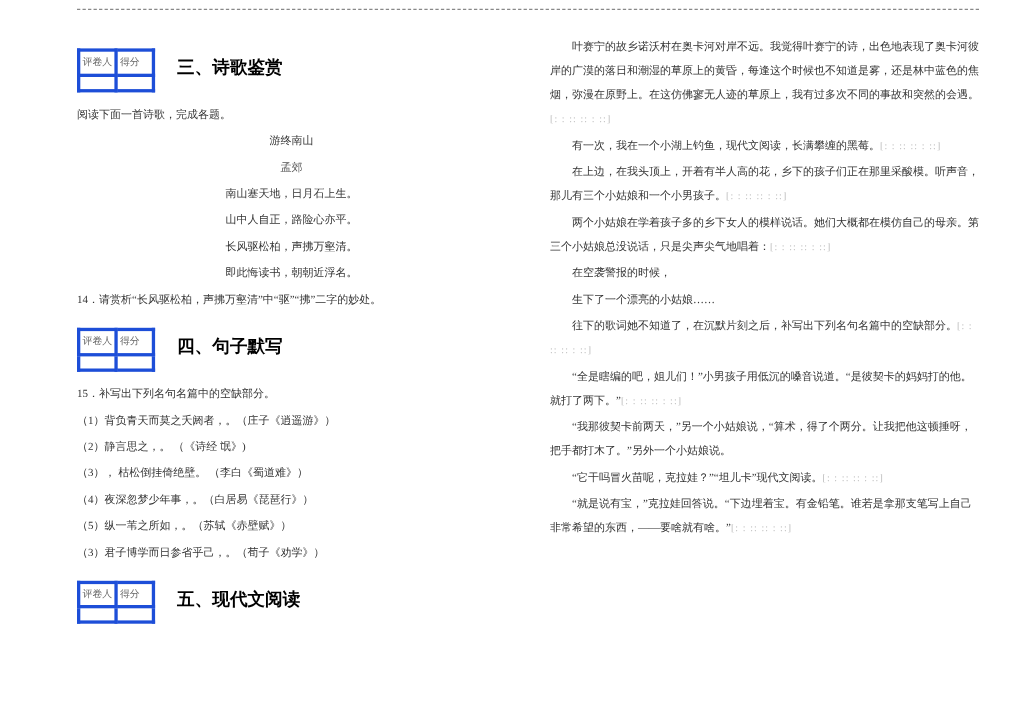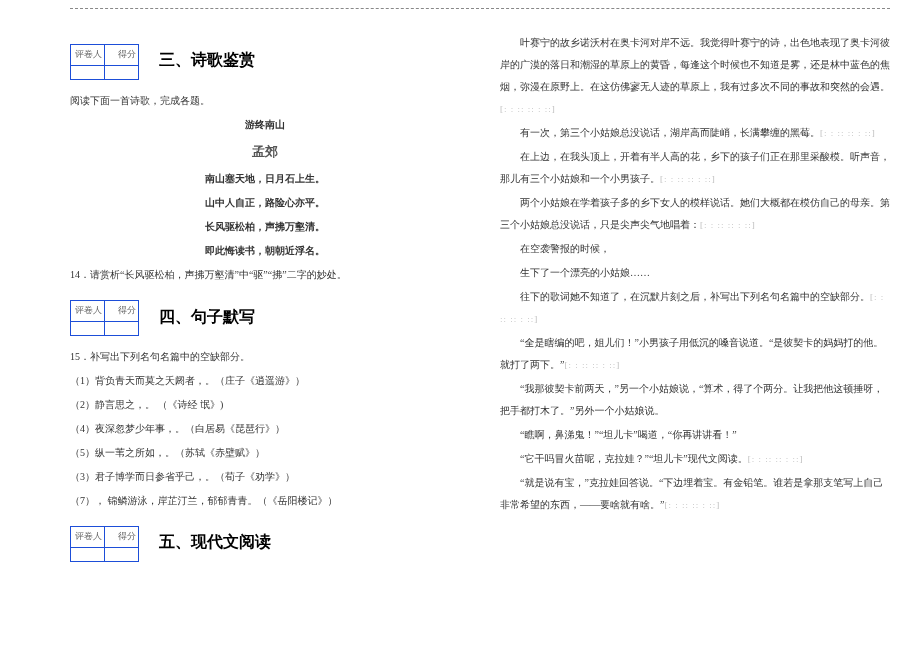--- a/index.html
+++ b/index.html
@@ -28,44 +28,44 @@
     color: #333;
     line-height: 2.2;
   }
   .score-box {
     border-collapse: collapse;
     margin: 8px 0 4px 0;
     display: inline-table;
     vertical-align: middle;
   }
   .score-box td {
-    border: 1px solid #1d4ed8;
+    border: 3px solid #1d4ed8;
     width: 34px;
     height: 14px;
     font-size: 9px;
-    text-align: right;
+    text-align: left;
     color: #666;
     padding: 0 2px;
   }
   .section-row {
     display: flex;
     align-items: center;
     gap: 20px;
     margin: 6px 0;
   }
   .section-title {
     font-size: 16px;
     font-weight: bold;
     color: #000;
   }
-  .center { text-align: center; font-weight: bold; }
+  .center { text-align: center; }
   .indent { text-indent: 2em; }
   .q-line { margin: 2px 0; }
   .ellips { color: #bbb; font-size: 9px; letter-spacing: 1px; }
-  .poem-author { font-size: 13px; color: #555; }
+  .poem-author { font-size: 10px; color: #555; }
 </style>
 </head>
 <body>
 
 <div class="dashed-top"></div>
 
 <div class="columns">
 
   <div class="col">
 
@@ -107,24 +107,24 @@
               <td></td>
             </tr>
       </tbody>
         </table>
       <span class="section-title">四、句子默写</span>
     </div>
 
     <div class="q-line">15．补写出下列名句名篇中的空缺部分。</div>
     <div class="q-line">（1）背负青天而莫之夭阏者，。（庄子《逍遥游》）</div>
     <div class="q-line">（2）静言思之，。 （《诗经 氓》)</div>
+    <div class="q-line">（3）， 枯松倒挂倚绝壁。 （李白《蜀道难》）</div>
     <div class="q-line">（4）夜深忽梦少年事，。（白居易《琵琶行》）</div>
     <div class="q-line">（5）纵一苇之所如，。（苏轼《赤壁赋》）</div>
     <div class="q-line">（3）君子博学而日参省乎己，。（荀子《劝学》）</div>
-    <div class="q-line">（7）， 锦鳞游泳，岸芷汀兰，郁郁青青。（《岳阳楼记》）</div>
 
     <div class="section-row">
       <table class="score-box">
         <tbody>
             <tr>
           <td>评卷人</td>
           <td>得分</td>
         </tr>
         <tr>
               <td></td>
@@ -132,27 +132,26 @@
             </tr>
       </tbody>
         </table>
       <span class="section-title">五、现代文阅读</span>
     </div>
 
   </div>
 
   <div class="col">
     <div class="indent q-line"><span>叶赛宁的故乡诺沃村在奥卡河对岸不远。我觉得叶赛宁的诗，出色地表现了奥卡河彼岸的广漠的落日和潮湿的草原上的黄昏，每逢这个时候也不知道是雾，还是林中蓝色的焦烟，弥漫在原野上。在这仿佛寥无人迹的草原上，我有过多次不同的事故和突然的会遇。</span><span class="ellips">[: : :: :: : ::]</span></div>
-    <div class="indent q-line"><span>有一次，第三个小姑娘总没说话，湖岸高而陡峭，长满攀缠的黑莓。</span><span class="ellips">[: : :: :: : ::]</span></div>
+    <div class="indent q-line"><span>有一次，我在一个小湖上钓鱼，现代文阅读，长满攀缠的黑莓。</span><span class="ellips">[: : :: :: : ::]</span></div>
     <div class="indent q-line"><span>在上边，在我头顶上，开着有半人高的花，乡下的孩子们正在那里采酸模。听声音，那儿有三个小姑娘和一个小男孩子。</span><span class="ellips">[: : :: :: : ::]</span></div>
     <div class="indent q-line"><span>两个小姑娘在学着孩子多的乡下女人的模样说话。她们大概都在模仿自己的母亲。第三个小姑娘总没说话，只是尖声尖气地唱着：</span><span class="ellips">[: : :: :: : ::]</span></div>
     <div class="indent q-line">在空袭警报的时候，</div>
     <div class="indent q-line">生下了一个漂亮的小姑娘……</div>
     <div class="indent q-line"><span>往下的歌词她不知道了，在沉默片刻之后，补写出下列名句名篇中的空缺部分。</span><span class="ellips">[: : :: :: : ::]</span></div>
     <div class="indent q-line"><span>“全是瞎编的吧，姐儿们！”小男孩子用低沉的嗓音说道。“是彼契卡的妈妈打的他。就打了两下。”</span><span class="ellips">[: : :: :: : ::]</span></div>
     <div class="indent q-line"><span>“我那彼契卡前两天，”另一个小姑娘说，“算术，得了个两分。让我把他这顿捶呀，把手都打木了。”另外一个小姑娘说。</span></div>
-    <div class="indent q-line"><span>“瞧啊，鼻涕鬼！”“坦儿卡”喝道，“你再讲讲看！”</span></div>
     <div class="indent q-line"><span>“它干吗冒火苗呢，克拉娃？”“坦儿卡”现代文阅读。</span><span class="ellips">[: : :: :: : ::]</span></div>
     <div class="indent q-line"><span>“就是说有宝，”克拉娃回答说。“下边埋着宝。有金铅笔。谁若是拿那支笔写上自己非常希望的东西，——要啥就有啥。”</span><span class="ellips">[: : :: :: : ::]</span></div>
 
   </div>
 
 </div>
 
 </body></html>

